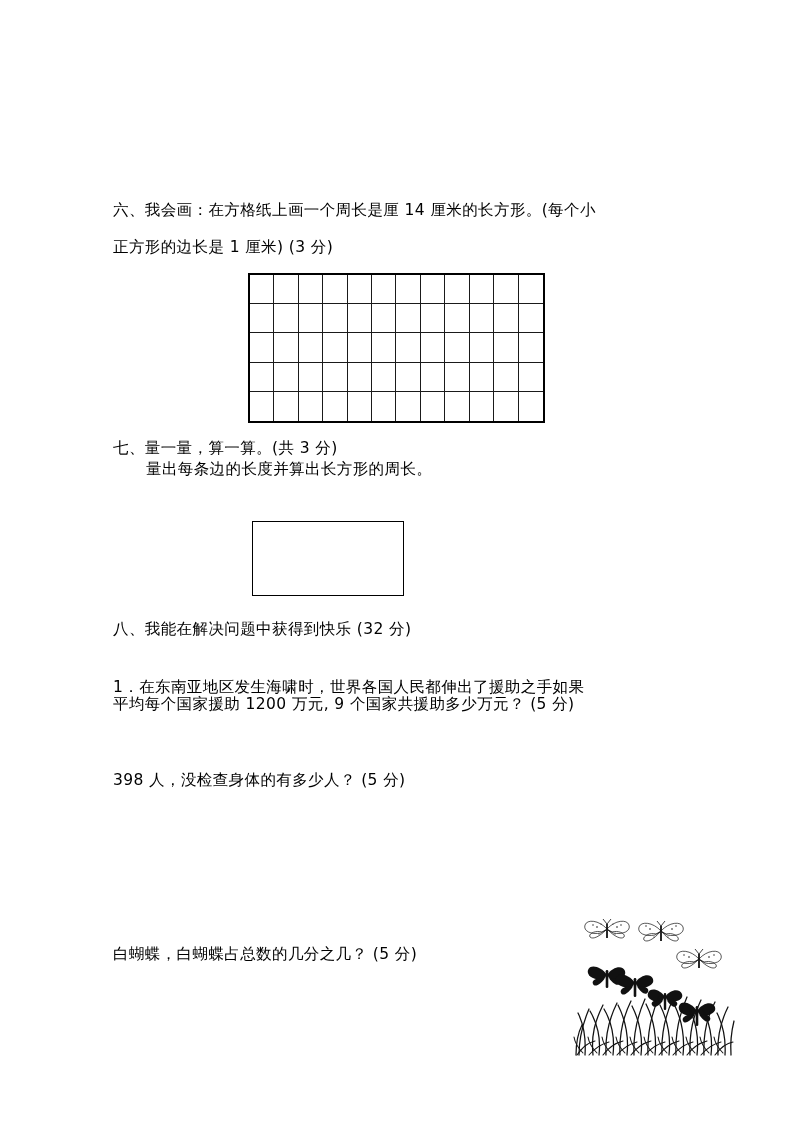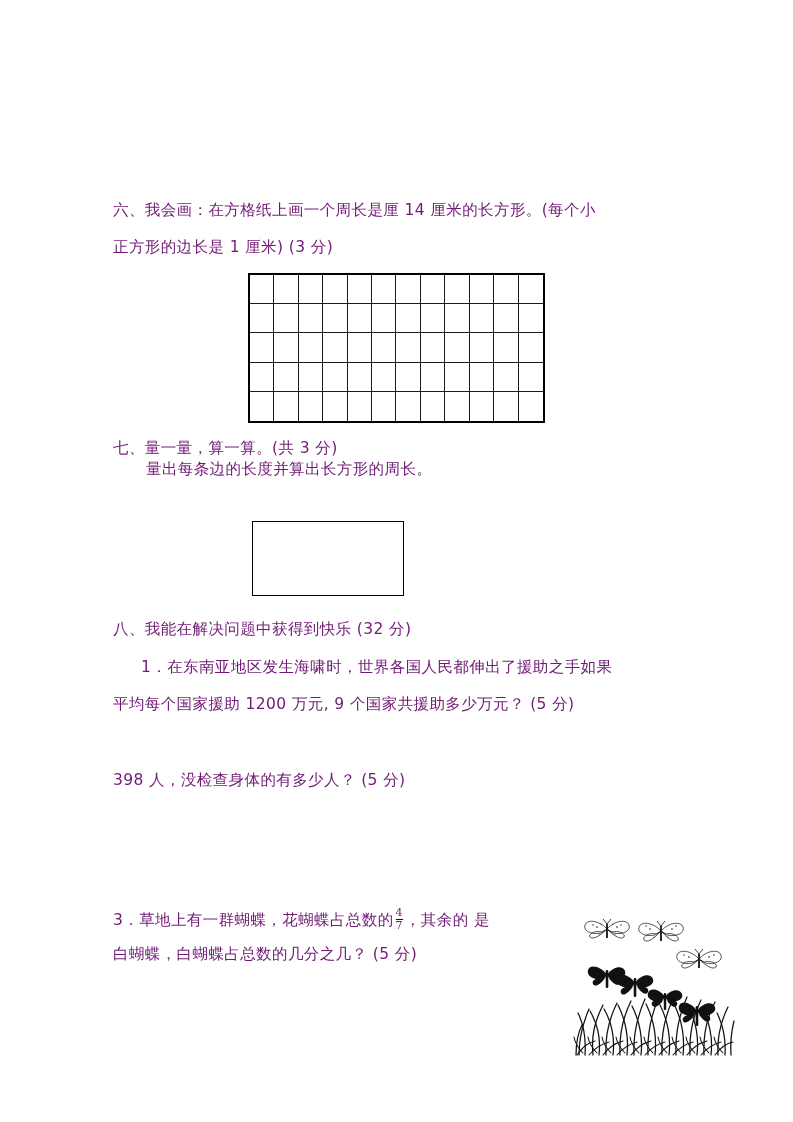--- a/index.html
+++ b/index.html
@@ -24,21 +24,21 @@
     height: 1122px;
   }
 
   
   .line {
     position: absolute;
     font-size: 15.5px;
     line-height: 1.0;
     letter-spacing: 0.4px;
     white-space: nowrap;
-    color: #701a75;
+    color: #000000;
   }
 
   
   .grid-wrap {
     position: absolute;
     left: 248px;
     top: 273px;
     width: 297px;
     height: 150px;
     border: 2.2px solid #000;
@@ -175,30 +175,27 @@
   </div>
 
   <div class="line" style="left:113px; top:441px;">七、量一量，算一算。(共 3 分)</div>
 
   <div class="line" style="left:146px; top:462px;">量出每条边的长度并算出长方形的周长。</div>
 
   <div class="rect"></div>
 
   <div class="line" style="left:113px; top:622px;">八、我能在解决问题中获得到快乐  (32 分)</div>
 
-  <div class="line" style="left:113px; top:660px;margin-left:28px;">1．在东南亚地区发生海啸时，世界各国人民都伸出了援助之手如果</div>
+  <div class="line" style="left:113px; top:680px;">1．在东南亚地区发生海啸时，世界各国人民都伸出了援助之手如果</div>
 
   <div class="line" style="left:113px; top:697px;">平均每个国家援助 1200 万元, 9 个国家共援助多少万元？  (5 分)</div>
 
 
   <div class="line" style="left:113px; top:773px;">398 人，没检查身体的有多少人？  (5 分)</div>
 
-  <div class="line" style="left:113px; top:908px;">
-    <span>3．草地上有一群蝴蝶，花蝴蝶占总数的</span><span class="frac"><span class="numer">4</span><span class="den">7</span></span><span>，其余的 是</span>
-  </div>
 
   <div class="line" style="left:113px; top:947px;">白蝴蝶，白蝴蝶占总数的几分之几？  (5 分)</div>
 
   <div class="illus">
     <svg viewBox="0 0 162 152" xmlns="http://www.w3.org/2000/svg" aria-hidden="true">
       <g fill="#111" stroke="#111">
 
         <g stroke-width="0.7" fill="none">
 
           <g transform="translate(34,22)">

